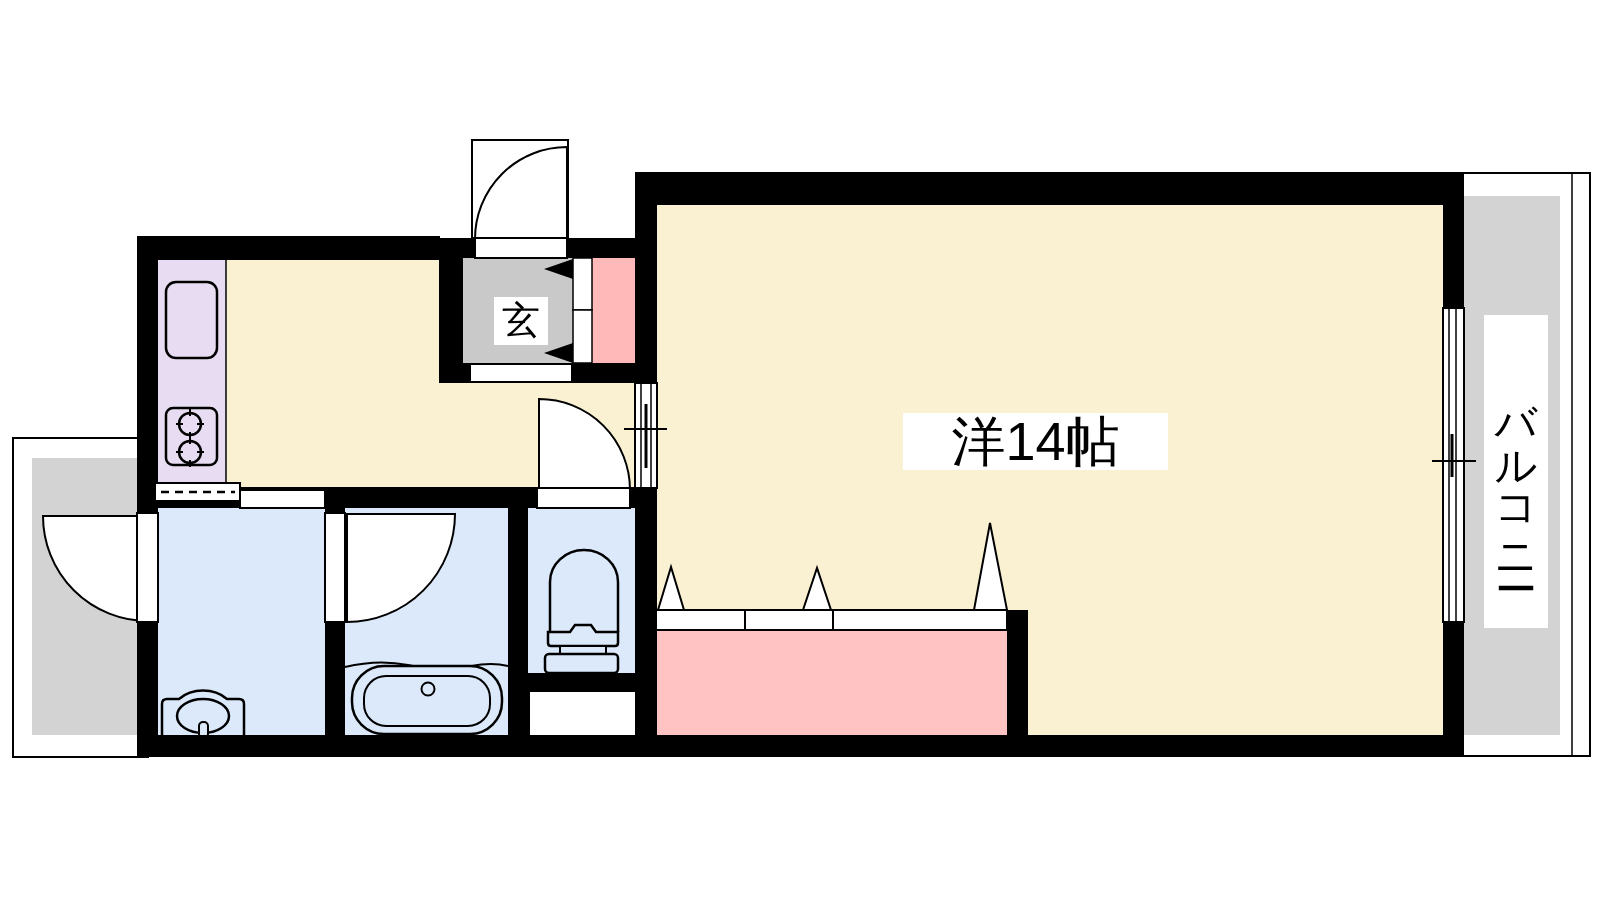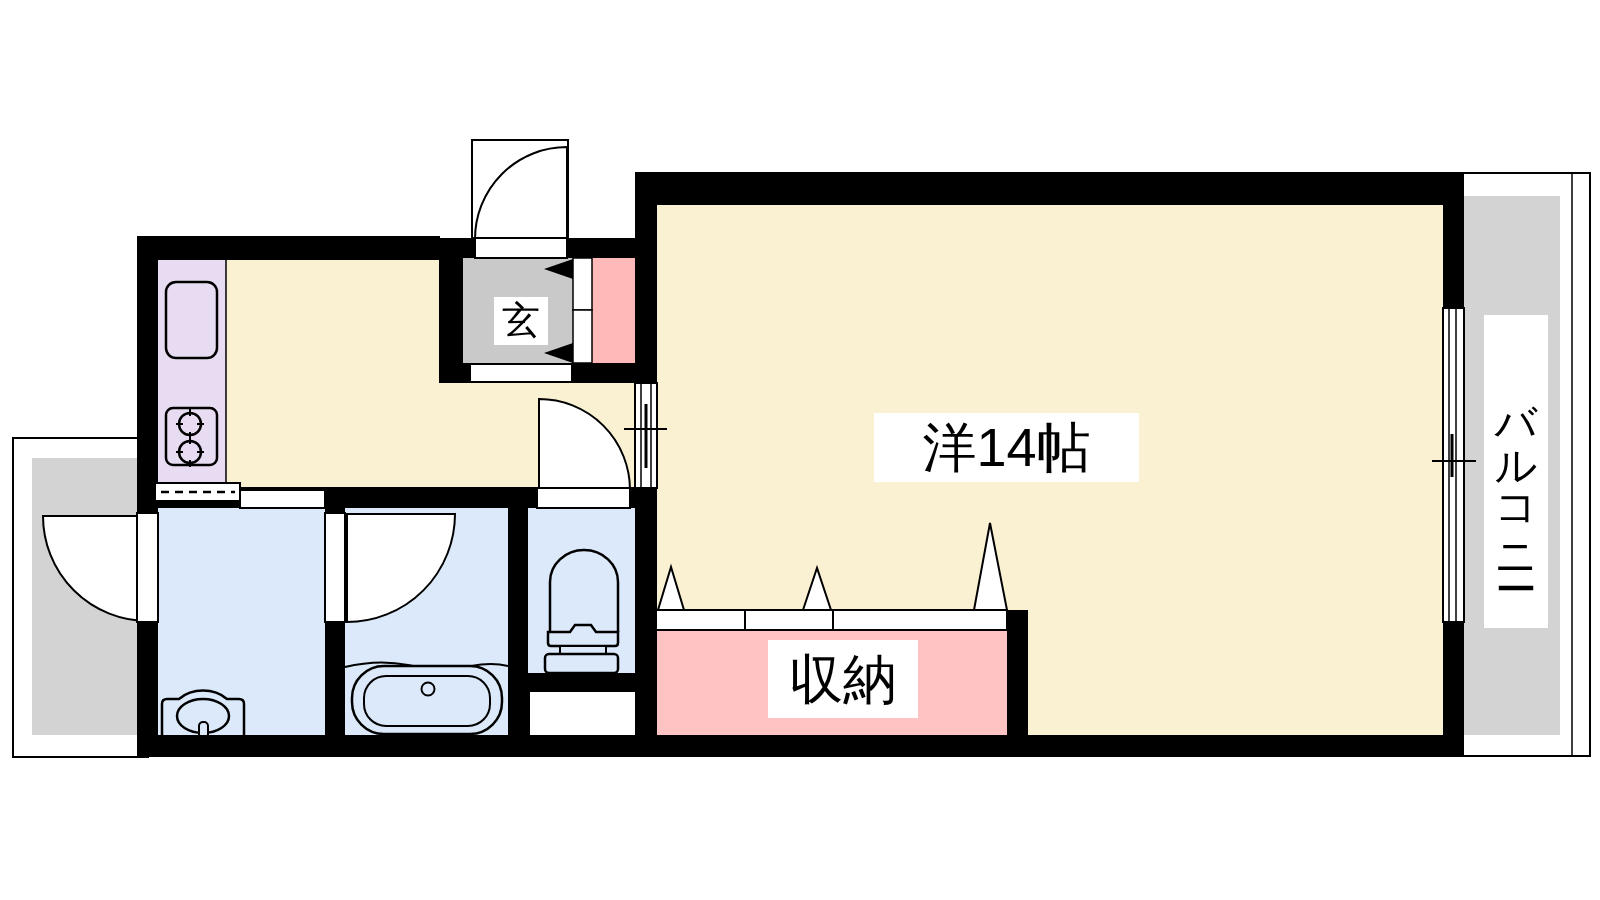--- a/index.html
+++ b/index.html
@@ -17,21 +17,21 @@
   .blue{fill:var(--wet_blue)}
   .purple{fill:var(--counter_purple)}
   .s15{stroke:#000;stroke-width:1.5}
   .s2{stroke:#000;stroke-width:2}
   .s25{stroke:#000;stroke-width:2.5}
   .s3{stroke:#000;stroke-width:3}
   .nofill{fill:none}
   
   .lbl{position:absolute;display:flex;align-items:center;justify-content:center;
        background:var(--label_bg);color:#000;text-align:center;line-height:1.05;}
-  .lbl-main{left:874px;top:413px;width:265px;height:69px;font-size:54px;}
+  .lbl-main{left:903px;top:413px;width:265px;height:57px;font-size:54px;}
   .lbl-storage{left:768px;top:640px;width:150px;height:78px;font-size:54px;}
   .lbl-entrance{left:494px;top:297px;width:54px;height:48px;font-size:38px;}
   .lbl-balcony{left:1484px;top:315px;width:64px;height:313px;font-size:42px;
                writing-mode:vertical-rl;text-orientation:upright;}
 </style>
 </head>
 <body>
 
 <div id="stage">
 <svg id="plan" width="1600" height="900" viewBox="0 0 1600 900">
@@ -170,16 +170,15 @@
     <g>
       <rect x="573" y="258" width="19" height="52" class="white s15"></rect>
       <rect x="573" y="310" width="19" height="53" class="white s15"></rect>
       <path d="M573,259 L573,279 L544,269 Z" class="wall"></path>
       <path d="M573,343 L573,363 L544,353 Z" class="wall"></path>
     </g>
   </g>
 </svg>
 
 <div class="lbl lbl-main">洋14帖</div>
-<div class="lbl lbl-storage">収納</div>
 <div class="lbl lbl-entrance">玄</div>
 <div class="lbl lbl-balcony">バルコニー</div>
 </div>
 
 </body></html>

